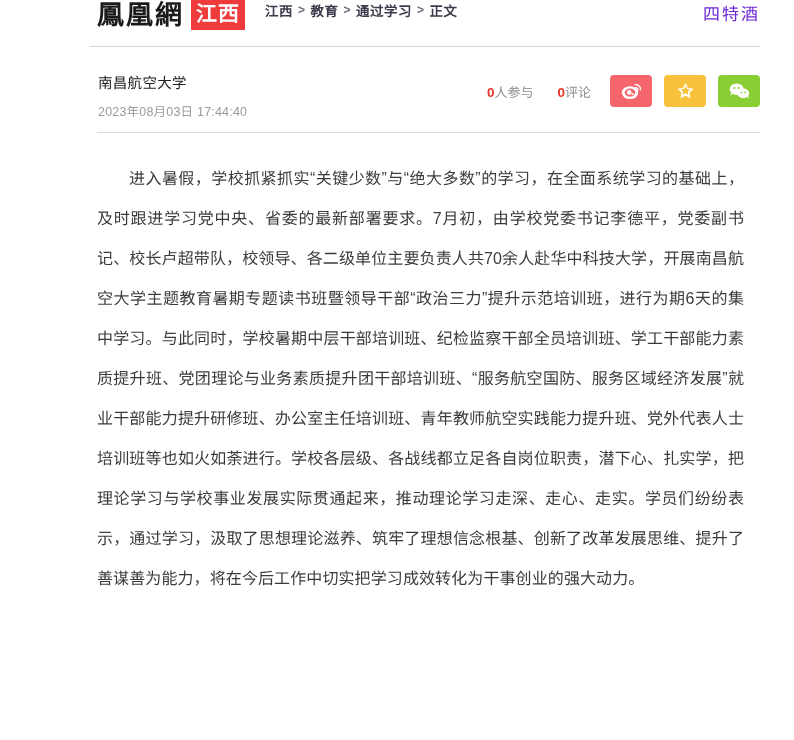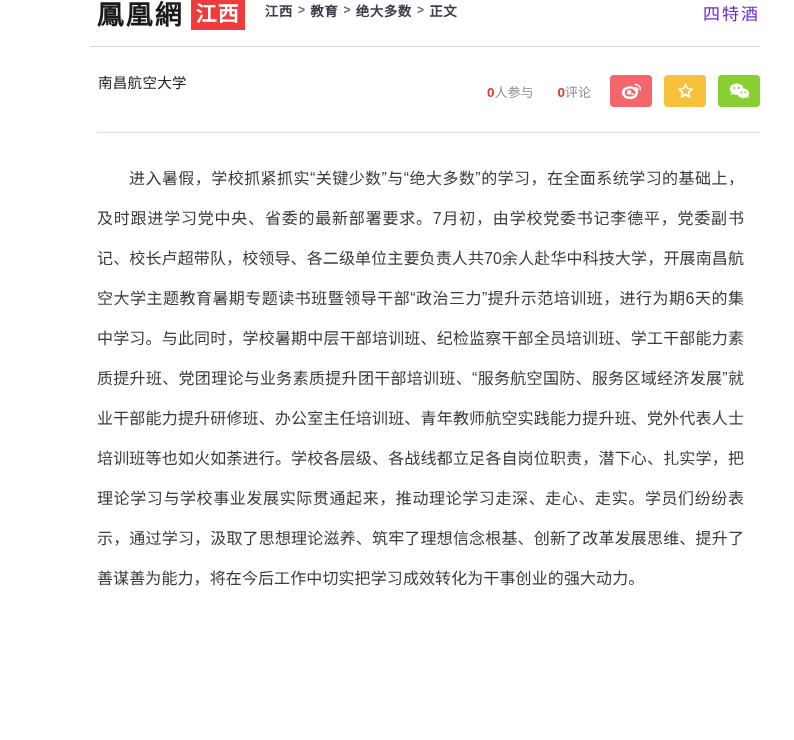--- a/index.html
+++ b/index.html
@@ -95,38 +95,39 @@
     <a class="brand">
       <span class="brand-name">鳳凰網</span>
       <span class="brand-badge">江西</span>
     </a>
 
     <nav class="breadcrumb">
       <span class="crumb">江西</span>
       <span class="sep">&gt;</span>
       <span class="crumb">教育</span>
       <span class="sep">&gt;</span>
-      <span class="crumb">绝大多数</span>
+      <span class="crumb">通过学习</span>
       <span class="sep">&gt;</span>
       <span class="crumb">正文</span>
     </nav>
 
     <span class="spacer"></span>
 
     <a class="ad-brand">四特酒</a>
 
     <div class="header-rule"></div>
   </div>
 
   <div class="article">
 
 
     <div class="meta">
       <div class="meta-left">
         <div class="source">南昌航空大学</div>
+        <div class="timestamp">2023年08月03日 17:44:40</div>
       </div>
 
       <div class="meta-right">
         <div class="counts">
           <span><span class="num">0</span><span>人参与</span></span>
           <span><span class="num">0</span><span>评论</span></span>
         </div>
 
         <div class="share">
           <div class="share-btn sb-weibo">

